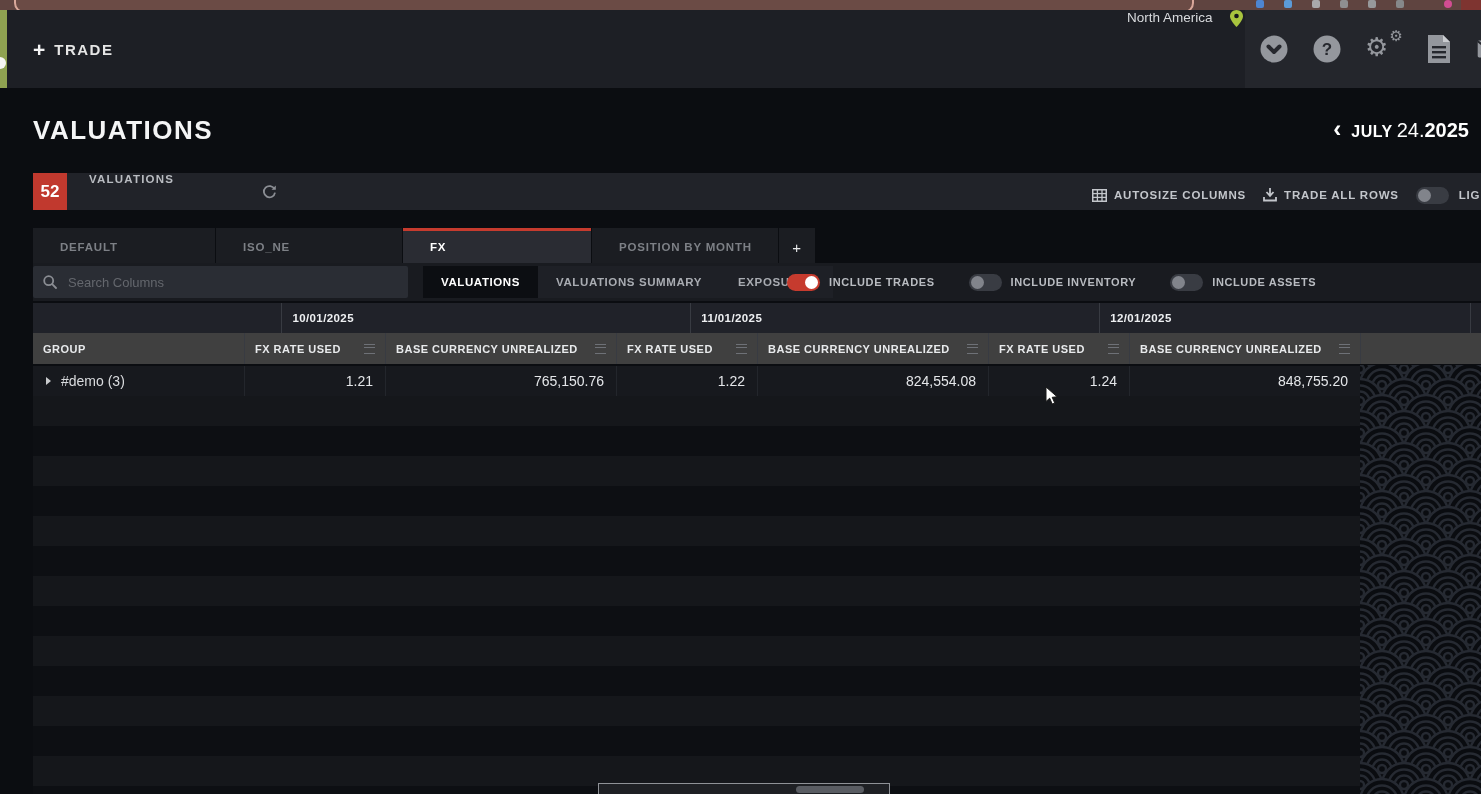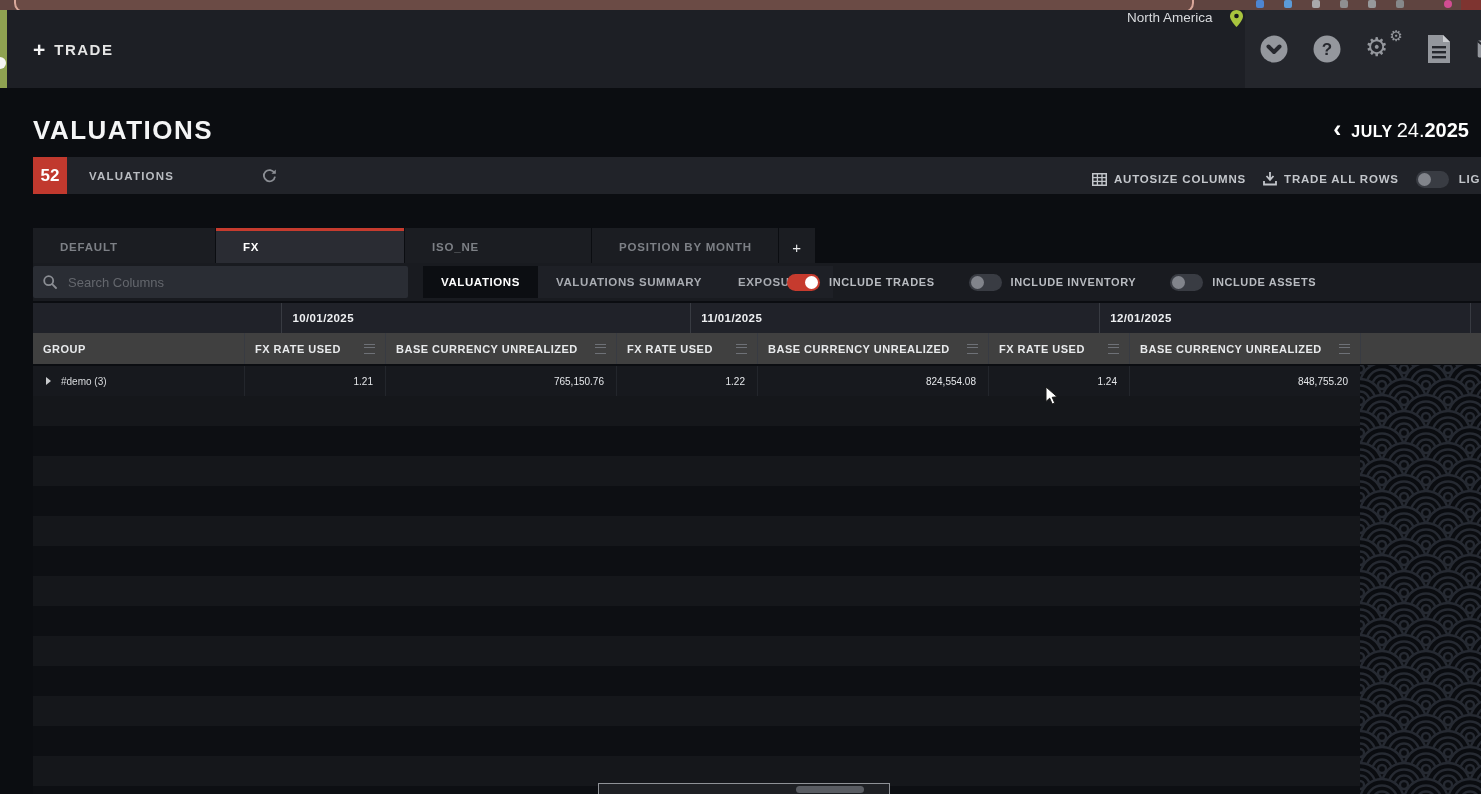--- a/index.html
+++ b/index.html
@@ -35,21 +35,21 @@
   .page-header{position:absolute;left:33px;right:12px;top:88px;height:85px;display:flex;
                align-items:center;justify-content:space-between;}
   .page-title{margin:0;color:#f4f5f6;font-size:26px;font-weight:800;letter-spacing:1.5px;}
   .date-nav{display:flex;align-items:center;gap:10px;color:#fff;cursor:pointer;}
   .date-chev{font-size:24px;font-weight:700;line-height:1;margin-top:-3px;}
   .date-month{font-size:16px;font-weight:800;letter-spacing:0.5px;}
   .date-day{font-size:20px;font-weight:500;margin-left:4px;}
   .date-year{font-size:20px;font-weight:800;}
 
   
-  .toolbar{position:absolute;left:33px;right:0;top:157px;height:37px;background:#212329;display:flex;align-items:center;}
+  .toolbar{position:absolute;left:33px;right:0;top:173px;height:37px;background:#212329;display:flex;}
   .count-badge{width:34px;height:37px;background:#c1392e;color:#fff;font-size:17px;font-weight:700;
                display:flex;align-items:center;justify-content:center;}
   .count-label{color:#b9bcc1;font-size:11.5px;font-weight:700;letter-spacing:1.2px;margin-left:22px;}
   .refresh-btn{margin-left:88px;cursor:pointer;display:flex;align-items:center;}
   .toolbar-right{position:absolute;left:1059px;top:0;height:37px;display:flex;align-items:center;gap:17px;white-space:nowrap;}
   .tool-btn{display:flex;align-items:center;gap:7px;cursor:pointer;margin-top:7px;}
   .tool-btn span{color:#c3c6cb;font-size:11.5px;font-weight:700;letter-spacing:0.8px;}
 
   
   .switch{position:relative;width:33px;height:17px;border-radius:9px;background:#393c43;flex:0 0 auto;cursor:pointer;}
@@ -91,21 +91,21 @@
   .g-cell:first-child{border-left:none;}
   .thead-cols{position:absolute;left:33px;right:0;top:333px;height:31px;background:#404040;display:flex;}
   .h-cell{box-sizing:border-box;height:31px;display:flex;align-items:center;justify-content:space-between;
           padding:0 10px;border-left:1px solid #383b42;color:#e8eaec;font-size:11px;font-weight:700;letter-spacing:0.5px;}
   .h-cell:first-child{border-left:none;}
   .menu-icon{width:11px;height:8px;border-top:1.5px solid #6e7177;border-bottom:1.5px solid #6e7177;position:relative;cursor:pointer;}
   .menu-icon::after{content:'';position:absolute;left:0;right:0;top:2.6px;border-top:1.5px solid #6e7177;}
 
   .trow{position:absolute;left:33px;top:366px;width:1327px;height:30px;background:#17191e;display:flex;}
   .t-cell{box-sizing:border-box;height:30px;display:flex;align-items:center;border-left:1px solid #23262c;
-          color:#e4e6e9;font-size:10px;}
+          color:#e4e6e9;font-size:14px;}
   .t-cell:first-child{border-left:none;}
   .t-num{justify-content:flex-end;padding-right:12px;}
   .caret{width:0;height:0;border-left:5px solid #c9cbce;border-top:4px solid transparent;
          border-bottom:4px solid transparent;margin:0 10px 0 13px;}
   .group-name{color:#d9dbde;}
 
   .w-group{width:211px;}
   .w-fx{width:141px;}
   .w-base{width:231px;}
   .w-date{width:372px;margin-left:38px;}
@@ -236,25 +236,25 @@
         </div>
         <span class="toggle-label">LIGHT MODE</span>
       </div>
     </div>
   </div>
 
   <div class="tabs">
     <div class="tab tab-default">
       <span>DEFAULT</span>
     </div>
+    <div class="tab tab-iso">
+      <span>ISO_NE</span>
+    </div>
     <div class="tab tab-fx on">
       <span>FX</span>
-    </div>
-    <div class="tab tab-iso">
-      <span>ISO_NE</span>
     </div>
     <div class="tab tab-pos">
       <span>POSITION BY MONTH</span>
     </div>
     <div class="tab tab-add">
       <span>+</span>
     </div>
   </div>
 
   <div class="filterbar">

